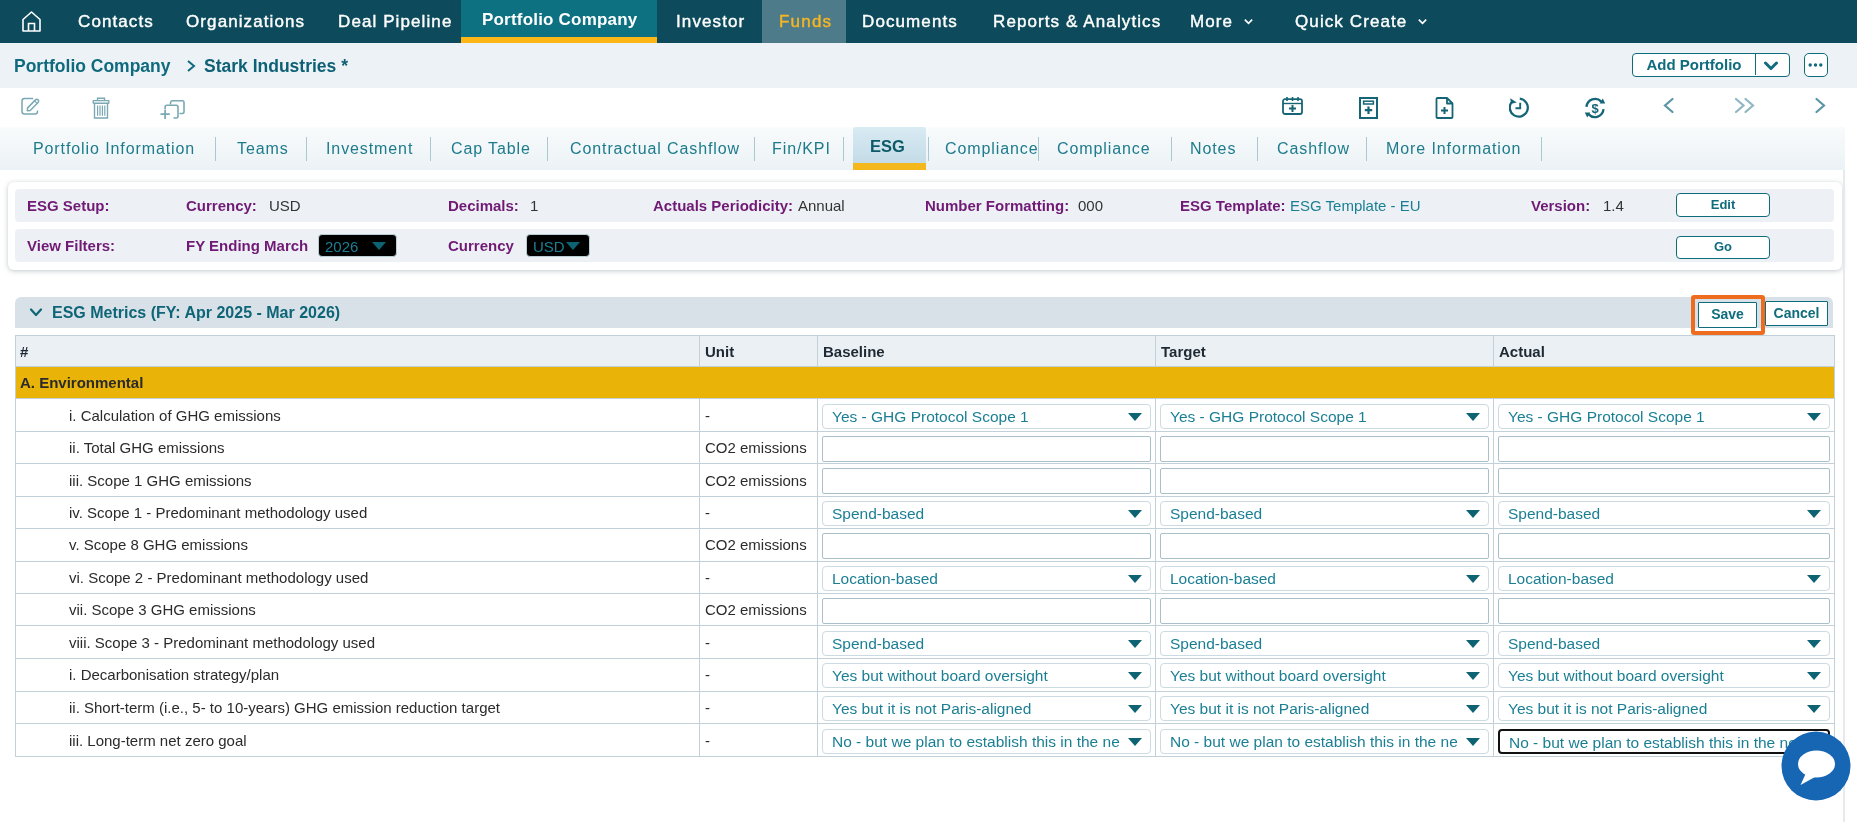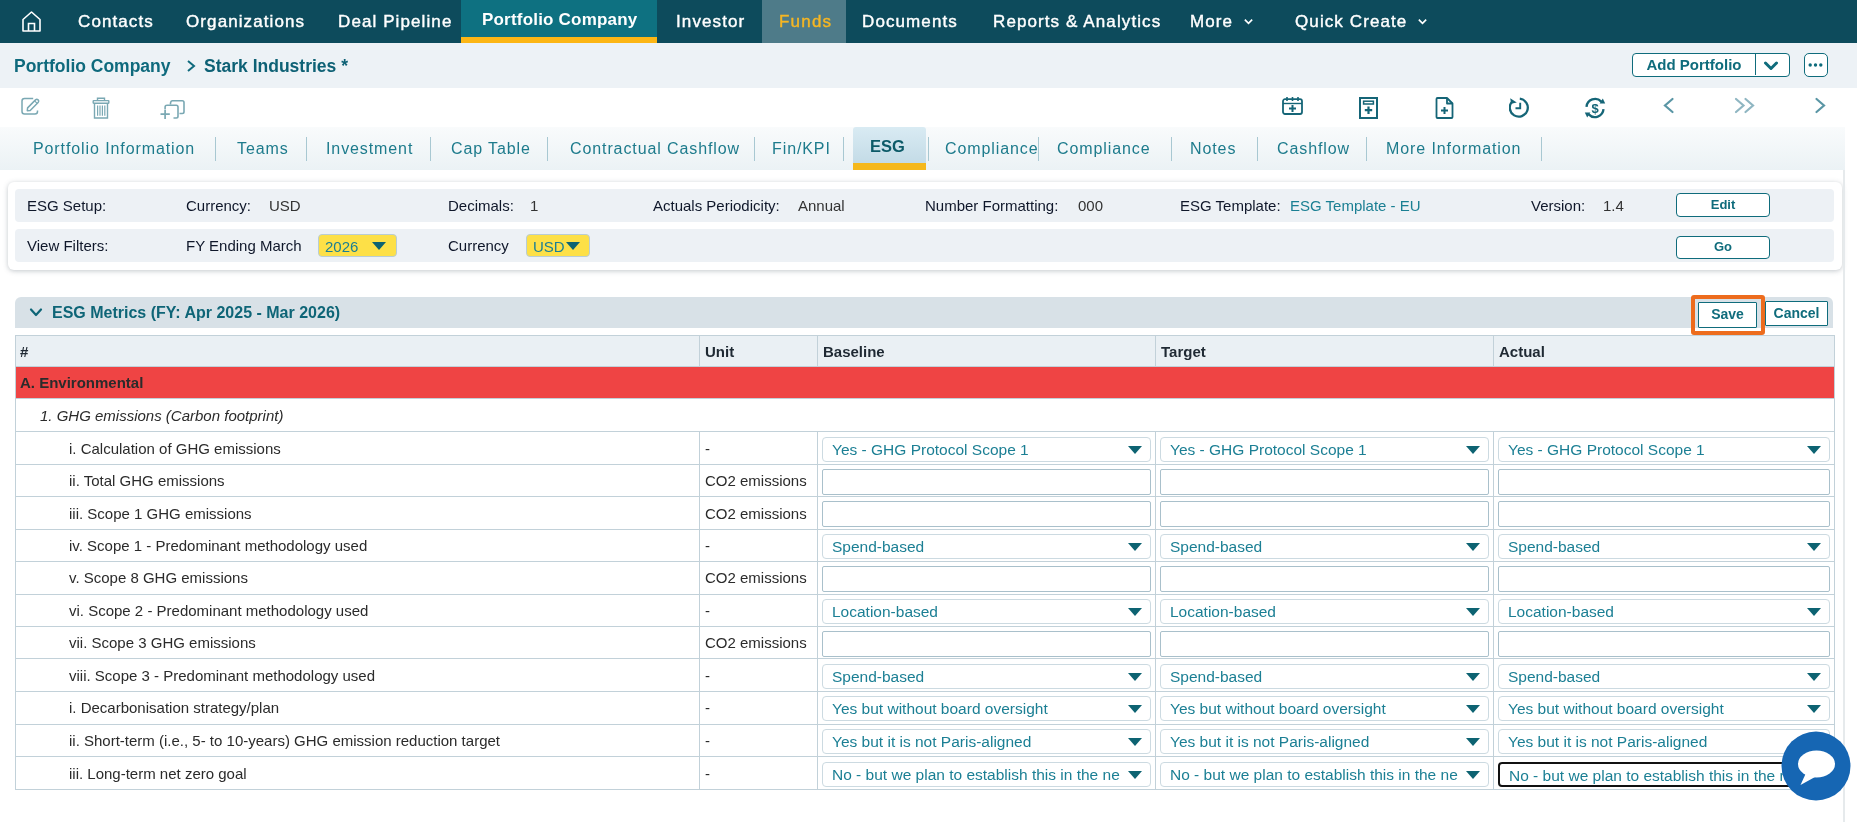--- a/index.html
+++ b/index.html
@@ -50,25 +50,25 @@
 #tab-esg .ul { position:absolute; left:0; bottom:0; width:100%; height:7px; background:#f5b81c; }
 
 
 #card { position:absolute; left:8px; top:182px; width:1834px; height:88px; background:#fff;
   border-radius:6px; box-shadow:0 1px 5px rgba(80,95,105,.35); }
 .srow { position:absolute; left:7px; width:1819px; background:#edf1f5; border-radius:4px; }
 #srow1 { top:7px; height:33px; }
 #srow2 { top:47px; height:33px; }
 .f { position:absolute; top:0; height:33px; line-height:34px; font-size:15px; color:#333;
   white-space:nowrap; }
-.fb { font-weight:normal; color:#0f172a; }
+.fb { font-weight:bold; color:#701a75; }
 .flink { color:#1a7f93; }
 .btn { position:absolute; background:#fff; border:1.4px solid #0f6c7c; border-radius:4px;
   color:#0f6c7c; font-weight:bold; font-size:13px; text-align:center; }
-.seldd { position:absolute; background:#fde047; border:1.5px solid #b9cdd4; border-radius:4px; }
+.seldd { position:absolute; background:#000000; border:1.5px solid #b9cdd4; border-radius:4px; }
 .seldd .v { position:absolute; left:6px; top:0; height:100%; font-size:15px; color:#1b7f94;
   line-height:23px; white-space:nowrap; }
 .tri { position:absolute; width:0; height:0; border-left:7px solid transparent;
   border-right:7px solid transparent; border-top:8.5px solid #0d6372; }
 
 
 #mbar { position:absolute; left:15px; top:297px; width:1818px; height:31px; background:#d8e1e7;
   border-radius:6px 6px 0 0; }
 #mbar .title { position:absolute; left:37px; top:0; height:31px; line-height:32px;
   font-weight:bold; font-size:16px; color:#0e6577; }
@@ -78,21 +78,21 @@
 #cancelbtn { position:absolute; left:1765px; top:301px; width:63px; height:25px; }
 .btn2 { background:#fff; border:1.5px solid #0f6c7c; border-radius:1px; color:#0f6c7c;
   font-weight:bold; font-size:14px; text-align:center; line-height:22px; }
 
 
 #tbl { position:absolute; left:15px; top:335px; width:1819px; border-collapse:collapse;
   table-layout:fixed; font-size:15px; color:#2b2b2b; }
 #tbl th, #tbl td { border:1px solid #c2d1d9; padding:0; overflow:hidden; white-space:nowrap; }
 #tbl th { background:#eaf0f4; text-align:left; font-size:15px; color:#1f2933; height:31px; }
 #tbl td { height:auto; background:#fff; }
-#tbl .sec td { background:#ef4444; font-weight:bold; }
+#tbl .sec td { background:#eab308; font-weight:bold; }
 #tbl .sub td { background:#fff; font-style:italic; }
 #tbl .p1 { padding-left:4px; }
 #tbl .p2 { padding-left:24px; }
 #tbl .p3 { padding-left:53px; }
 #tbl .pu { padding-left:5px; }
 .cellwrap { position:relative; width:100%; height:31px; }
 .dd { position:absolute; left:4px; top:4px; right:4px; height:25px; background:#fff;
   border:1.5px solid #ccdae1; border-radius:4px; }
 .dd .v { position:absolute; left:9px; top:0; height:22px; line-height:24px; font-size:15.5px;
   color:#1b7f94; white-space:nowrap; }
@@ -309,23 +309,20 @@
           <th class="pu">Unit</th>
           <th class="pu">Baseline</th>
           <th class="pu">Target</th>
           <th class="pu">Actual</th>
       </tr>
     </thead>
     <tbody id="tbody">
         <tr class="sec" style="height: 32.2px;">
           <td class="p1" colspan="5">A. Environmental</td>
         </tr>
-        <tr class="sub" style="height: 33px;">
-          <td class="p2" colspan="5">1. GHG emissions (Carbon footprint)</td>
-        </tr>
         <tr style="height: 32.7px;">
           <td class="p3">i. Calculation of GHG emissions</td>
           <td class="pu">-</td>
           <td>
             <div class="cellwrap">
               <div class="dd">
                 <span class="v">Yes - GHG Protocol Scope 1</span>
                 <div class="tri"></div>
               </div>
             </div>

